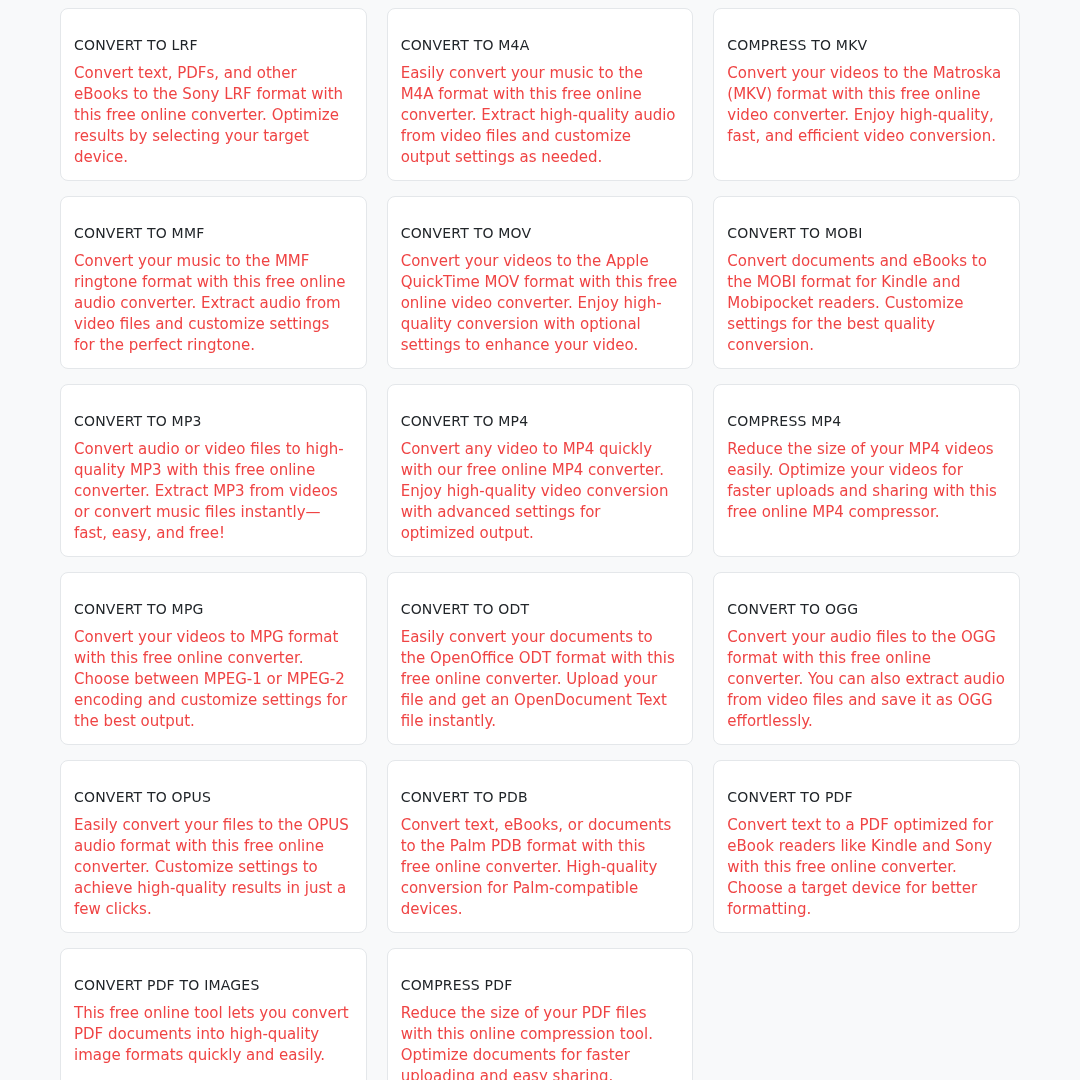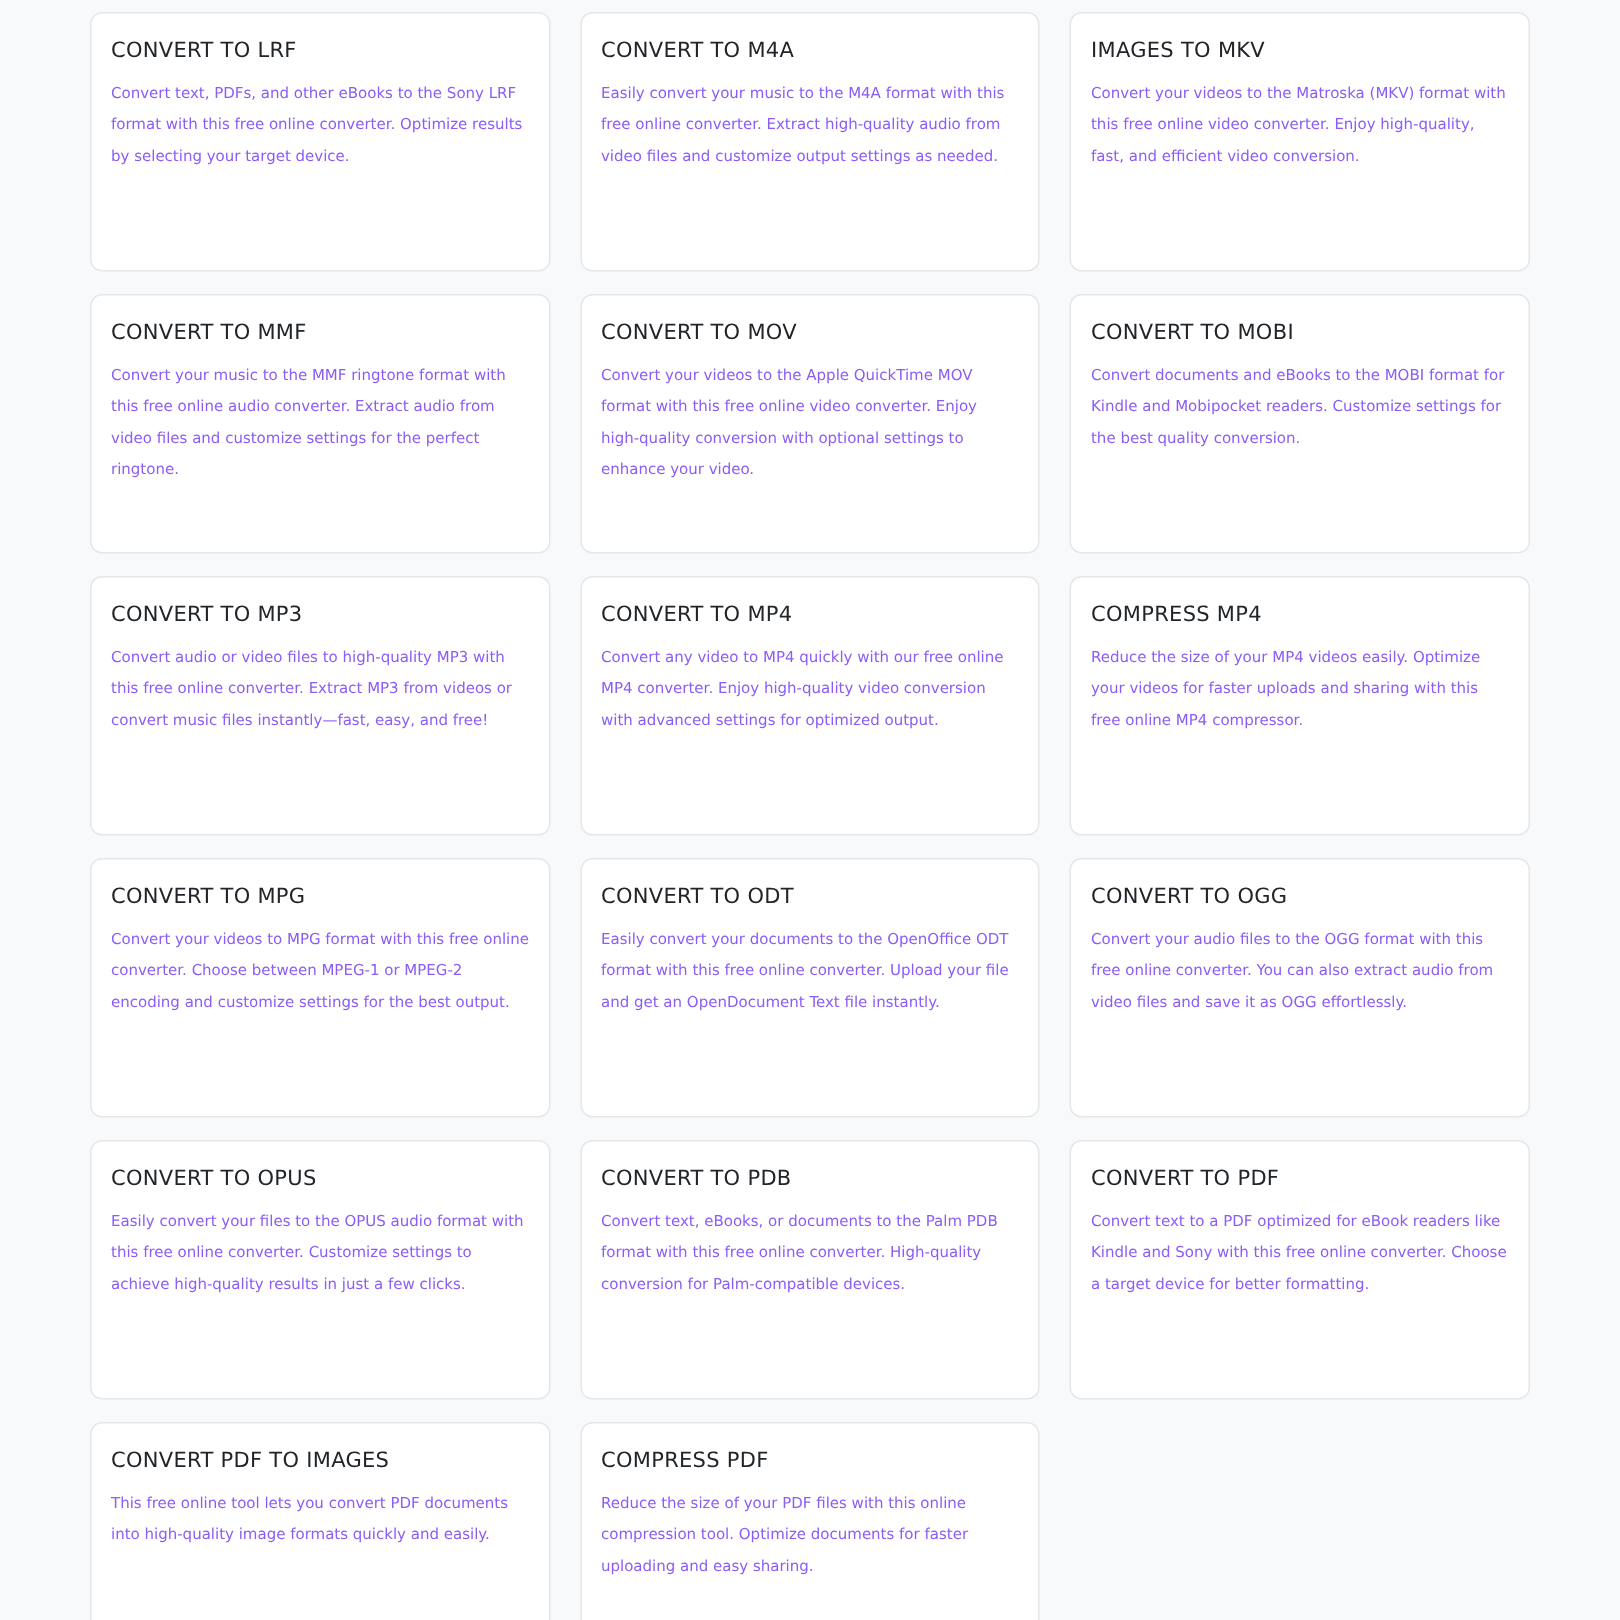--- a/index.html
+++ b/index.html
@@ -21,55 +21,55 @@
     grid-template-columns: repeat(3, 1fr);
     column-gap: 20px;
     row-gap: 15px;
     grid-auto-rows: 173px;
   }
   .card {
     box-sizing: border-box;
     background: #ffffff;
     border: 1px solid #e4e7ea;
     border-radius: 8px;
-    padding: 13px 13px;
+    padding: 24px 13px;
     overflow: hidden;
     cursor: pointer;
   }
   .card-title {
     margin: 2px 0 0 0;
     font-size: 14px;
     line-height: 20px;
     font-weight: 400;
     color: #212529;
     letter-spacing: 0.2px;
   }
   .card-desc {
     margin: 8px 0 0 0;
-    font-size: 10px;
+    font-size: 15px;
     line-height: 21px;
-    color: #8b5cf6;
+    color: #ef4444;
   }
 </style>
 </head>
 <body>
 
 <main class="grid">
   <article class="card">
     <h3 class="card-title">CONVERT TO LRF</h3>
     <p class="card-desc">Convert text, PDFs, and other eBooks to the Sony LRF format with this free online converter. Optimize results by selecting your target device.</p>
   </article>
 
   <article class="card">
     <h3 class="card-title">CONVERT TO M4A</h3>
     <p class="card-desc">Easily convert your music to the M4A format with this free online converter. Extract high-quality audio from video files and customize output settings as needed.</p>
   </article>
 
   <article class="card">
-    <h3 class="card-title">IMAGES TO MKV</h3>
+    <h3 class="card-title">COMPRESS TO MKV</h3>
     <p class="card-desc">Convert your videos to the Matroska (MKV) format with this free online video converter. Enjoy high-quality, fast, and efficient video conversion.</p>
   </article>
 
   <article class="card">
     <h3 class="card-title">CONVERT TO MMF</h3>
     <p class="card-desc">Convert your music to the MMF ringtone format with this free online audio converter. Extract audio from video files and customize settings for the perfect ringtone.</p>
   </article>
 
   <article class="card">
     <h3 class="card-title">CONVERT TO MOV</h3>

